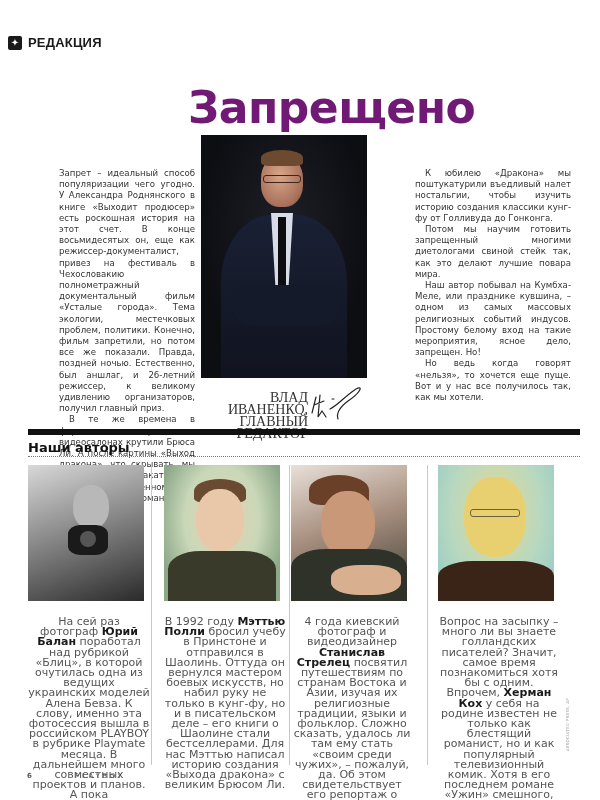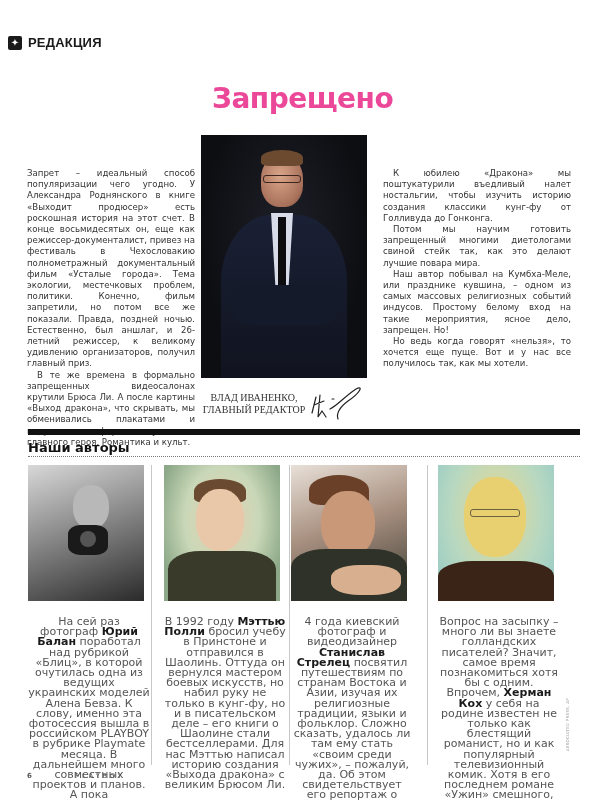--- a/index.html
+++ b/index.html
@@ -3,39 +3,39 @@
   <meta charset="utf-8">
   <style>
     * { box-sizing: border-box; margin: 0; padding: 0; }
     html, body { width: 600px; height: 800px; background: #ffffff; overflow: hidden; }
     body { position: relative; font-family: "DejaVu Sans", sans-serif; color: #2a2a2a; }
 
     .section-tag { position: absolute; left: 8px; top: 35px; display: flex; align-items: center; gap: 6px; }
     .bunny-box { width: 14px; height: 14px; background: #1a1a1a; border-radius: 2px; color: #fff; font-size: 10px; line-height: 14px; text-align: center; font-weight: bold; }
     .section-label { font-family: "Liberation Sans", sans-serif; font-weight: bold; font-size: 13px; color: #1a1a1a; letter-spacing: 0.2px; }
 
-    .headline { position: absolute; left: 212px; top: 82px; font-family: "DejaVu Sans", sans-serif; font-weight: bold; font-size: 28px; color: #ec4899; letter-spacing: -0.5px; }
+    .headline { position: absolute; left: 188px; top: 82px; font-family: "DejaVu Sans", sans-serif; font-weight: bold; font-size: 44px; color: #701a75; letter-spacing: -0.5px; }
 
     .col-text { position: absolute; font-family: "DejaVu Sans", sans-serif; font-size: 8.6px; line-height: 11.2px; color: #333; text-align: justify; }
-    .col-text p { text-indent: 10px; }
+    .col-text p { text-indent: 10px; margin-left: 32px; }
     .col-text p:first-child { text-indent: 0; }
     .col-left { left: 27px; top: 168px; width: 168px; }
     .col-right { left: 383px; top: 168px; width: 188px; }
     .col-right p:first-child { text-indent: 10px; }
 
     .editor-photo { position: absolute; left: 201px; top: 135px; width: 166px; height: 243px; background: radial-gradient(ellipse at 50% 40%, #1e2028 0%, #0d0e12 70%); overflow: hidden; }
     .ep-head { position: absolute; left: 60px; top: 20px; width: 42px; height: 52px; border-radius: 45% 45% 42% 42%; background: radial-gradient(ellipse at 45% 40%, #d9a68a 0%, #a8705a 70%, #6a4434 100%); }
     .ep-hair { position: absolute; left: 60px; top: 15px; width: 42px; height: 16px; border-radius: 50% 50% 20% 20%; background: #6b4a30; }
     .ep-glasses { position: absolute; left: 62px; top: 40px; width: 38px; height: 8px; border: 1.5px solid #3a2520; border-radius: 3px; }
     .ep-body { position: absolute; left: 20px; top: 80px; width: 126px; height: 170px; border-radius: 40% 40% 0 0; background: linear-gradient(180deg, #1a2035 0%, #10131e 100%); }
     .ep-shirt { position: absolute; left: 70px; top: 78px; width: 22px; height: 110px; background: #d8dce8; clip-path: polygon(0 0, 100% 0, 70% 100%, 30% 100%); }
     .ep-tie { position: absolute; left: 77px; top: 82px; width: 8px; height: 100px; background: #0d0d10; }
     .ep-arms { position: absolute; left: 30px; top: 150px; width: 110px; height: 40px; border-radius: 20px; background: #151a2a; }
 
-    .signature-block { position: absolute; left: 200px; top: 392px; text-align: center; width: 108px; font-family: "Liberation Serif", serif; font-size: 10px; line-height: 12px; color: #333; }
+    .signature-block { position: absolute; left: 200px; top: 392px; text-align: right; width: 108px; font-family: "Liberation Serif", serif; font-size: 14px; line-height: 12px; color: #333; }
     .signature-svg { position: absolute; left: 308px; top: 383px; }
 
     .black-rule { position: absolute; left: 28px; top: 429px; width: 552px; height: 6px; background: #111; }
     .authors-title { position: absolute; left: 28px; top: 440px; font-family: "DejaVu Sans", sans-serif; font-weight: bold; font-size: 13px; color: #111; }
     .dotted-rule { position: absolute; left: 28px; top: 456px; width: 552px; border-top: 1px dotted #777; }
 
     .author-col { position: absolute; top: 465px; width: 127px; }
     .author-photo { width: 116px; height: 136px; position: relative; overflow: hidden; }
     .author-text { margin-top: 16px; font-family: "DejaVu Sans", sans-serif; font-size: 11px; line-height: 10.2px; color: #555; width: 122px; text-align: center; }
     .author-text b { color: #1a1a1a; }

